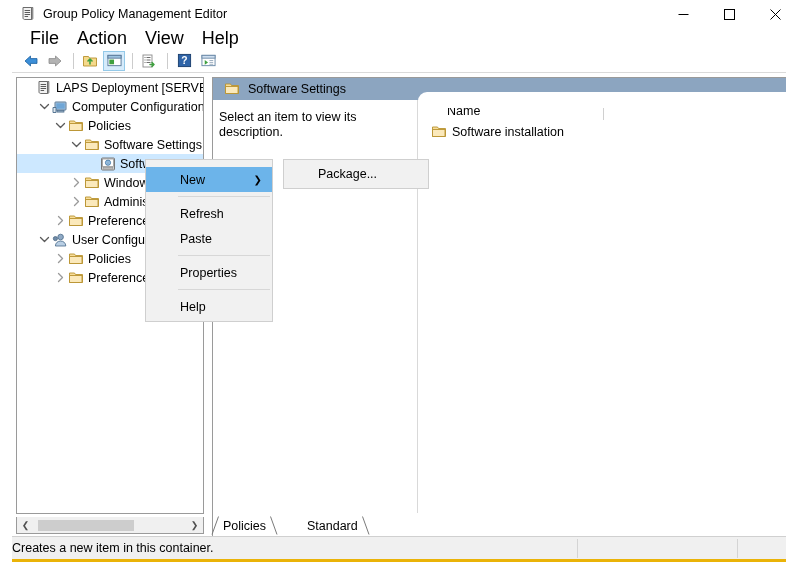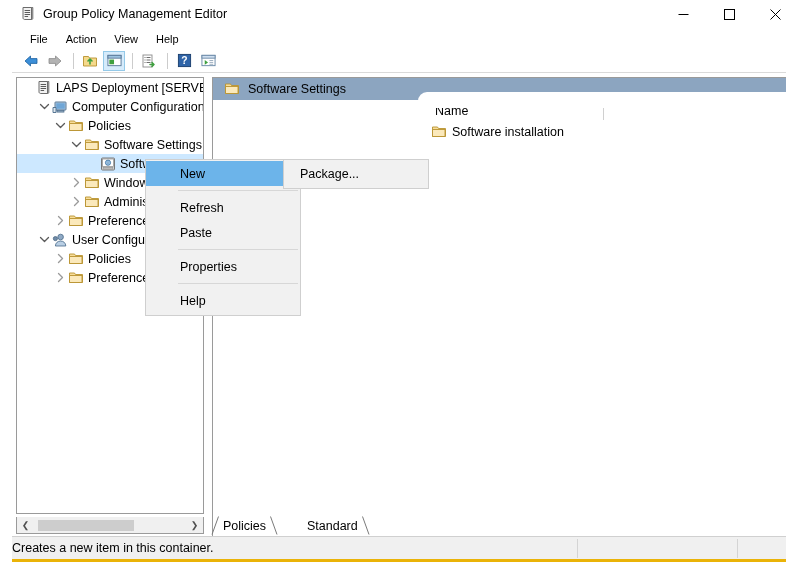--- a/index.html
+++ b/index.html
@@ -65,21 +65,21 @@
     position: absolute;
     left: 0; top: 28px;
     width: 786px; height: 21px;
     background: #ffffff;
     display: flex;
     align-items: center;
     padding-left: 9px;
     box-sizing: border-box;
   }
   .menu-item {
-    font-size: 11px;
+    font-size: 18px;
     color: #000000;
     padding: 2px 9px;
     white-space: nowrap;
   }
 
   
   #toolbar {
     position: absolute;
     left: 0; top: 49px;
     width: 786px; height: 24px;
@@ -237,21 +237,21 @@
     box-sizing: border-box;
   }
   #rp-col-header {
     height: 22px;
     display: flex;
     align-items: center;
     position: relative;
   }
   #rp-col-name {
     font-size: 12.5px;
-    padding-left: 16px;
+    padding-left: 28px;
   }
   #rp-col-divider {
     position: absolute;
     left: 184px; top: 3px;
     width: 1px; height: 17px;
     background: #d0d0d0;
   }
   .list-row {
     height: 20px;
     display: flex;
@@ -313,26 +313,26 @@
     position: absolute;
     top: 2px;
     width: 1px; height: 19px;
     background: #d4d4d4;
   }
 
   
   #ctxmenu {
     position: absolute;
     left: 133px; top: 159px;
-    width: 156px;
+    width: 128px;
     background: #f1f1f1;
     border: 1px solid #cfcfcf;
     box-sizing: border-box;
     z-index: 50;
-    padding: 1px 0 2px 0;
+    padding: 7px 0 2px 0;
   }
   .ctx-item {
     height: 25px;
     display: flex;
     align-items: center;
     font-size: 12.5px;
     padding-left: 34px;
     position: relative;
     box-sizing: border-box;
   }
@@ -353,21 +353,21 @@
   #ctxsub {
     position: absolute;
     left: 271px; top: 159px;
     width: 146px;
     background: #f1f1f1;
     border: 1px solid #cfcfcf;
     box-sizing: border-box;
     z-index: 51;
     padding: 1px 0 2px 0;
   }
-  #ctxsub .ctx-item { padding-left: 16px; }
+  #ctxsub .ctx-item { padding-left: 34px; }
 </style>
 </head>
 <body>
 
 <div id="window">
 
   <div id="titlebar">
     <span id="title-icon">
       <svg width="16" height="16" viewBox="0 0 16 16">
         <path d="M3 1.5h8.5v12H4.8c-1 0-1.8-.6-1.8-1.6z" fill="#f2f2f2" stroke="#6b6b6b" stroke-width="1"></path>
@@ -645,20 +645,23 @@
         <svg width="16" height="16" viewBox="0 0 16 16">
           <path d="M1.5 3h5l1 1.5h7v8h-13z" fill="#f7dd9a" stroke="#b8922f" stroke-width="0.9" stroke-linejoin="round"></path>
           <path d="M1.5 5.5h12.5v7h-12.5z" fill="#fbe9bb" stroke="#b8922f" stroke-width="0.9" stroke-linejoin="round"></path>
         </svg>
       </span>
       <span id="rp-header-title">Software Settings</span>
     </div>
     <div id="rp-listtab"></div>
 
     <div id="rp-body">
+      <div id="rp-desc">
+        <div id="rp-desc-text">Select an item to view its description.</div>
+      </div>
       <div id="rp-list">
         <div id="rp-col-header">
           <span id="rp-col-name">Name</span>
           <span id="rp-col-divider"></span>
         </div>
         <div class="list-row">
           <span class="li-ico">
             <svg width="16" height="16" viewBox="0 0 16 16">
               <path d="M1.5 3h5l1 1.5h7v8h-13z" fill="#f7dd9a" stroke="#b8922f" stroke-width="0.9" stroke-linejoin="round"></path>
               <path d="M1.5 5.5h12.5v7h-12.5z" fill="#fbe9bb" stroke="#b8922f" stroke-width="0.9" stroke-linejoin="round"></path>

